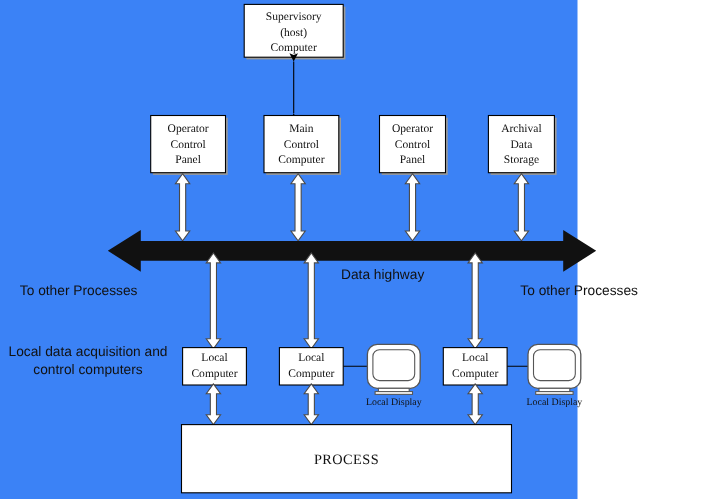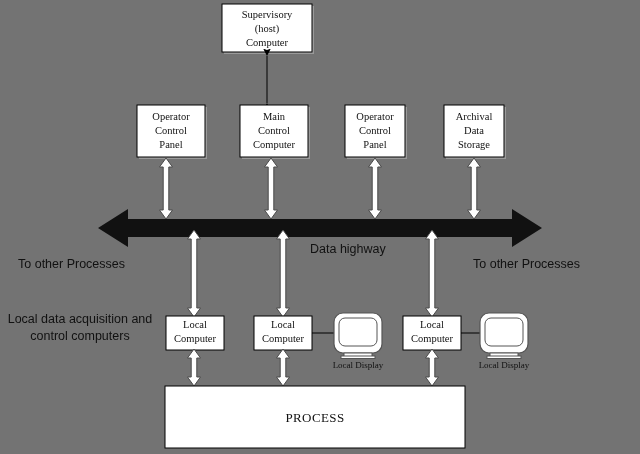--- a/index.html
+++ b/index.html
@@ -8,23 +8,23 @@
     background: #ffffff;
   }
   body {
     width: 640px;
     height: 454px;
     overflow: hidden;
     font-family: "Liberation Serif", serif;
   }
   #diagram-root {
     position: relative;
-    width: 640px;
+    width: 525px;
     height: 454px;
-    background: #737373;
+    background: #3b82f6;
   }
   svg.canvas {
     display: block;
     width: 640px;
     height: 454px;
   }
   
   .box-label {
     font-family: "Liberation Serif", serif;
     font-size: 10.5px;

